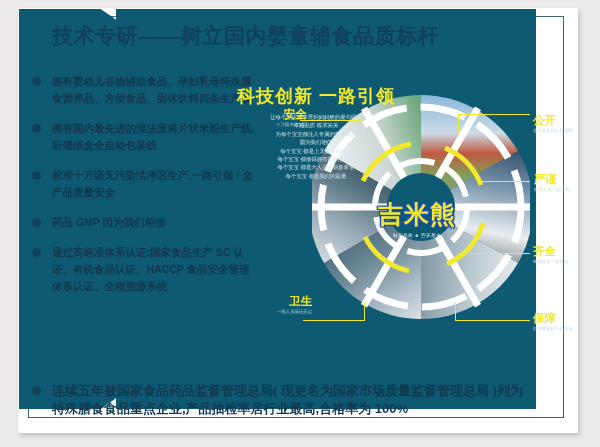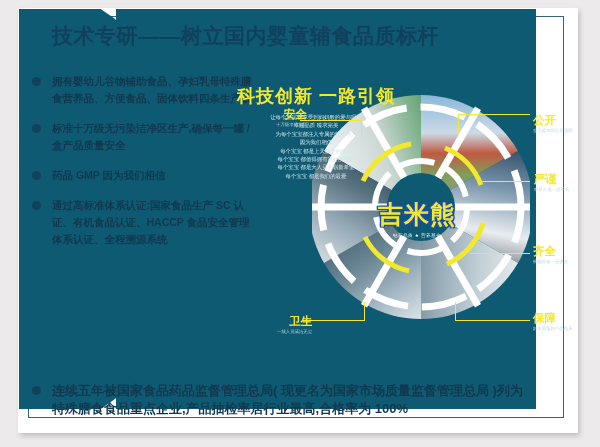--- a/index.html
+++ b/index.html
@@ -131,21 +131,25 @@
 
   <div class="title">技术专研——树立国内婴童辅食品质标杆</div>
 
   <div class="bullets">
     <div class="bullet">
       <span class="dot"></span>
       <span>拥有婴幼儿谷物辅助食品、孕妇乳母特殊膳食营养品、方便食品、固体饮料四条生产线</span>
     </div>
     <div class="bullet">
       <span class="dot"></span>
-      <span>标准十万级无污染洁净区生产,确保每一罐 / 盒产品质量安全</span>
+      <span>拥有国内最先进的湿法滚筒片状米粉生产线,听罐纸盒全自动包装线</span>
+    </div>
+    <div class="bullet">
+      <span class="dot"></span>
+      <span>标准十万级无污染洁净区生产,一路引领 / 盒产品质量安全</span>
     </div>
     <div class="bullet">
       <span class="dot"></span>
       <span>药品 GMP 因为我们相信</span>
     </div>
     <div class="bullet">
       <span class="dot"></span>
       <span>通过高标准体系认证:国家食品生产 SC 认证、有机食品认证、HACCP 食品安全管理体系认证、全程溯源系统</span>
     </div>
   </div>
@@ -289,18 +293,18 @@
 
   <div class="lead" style="left:455px;top:320px;width:75px;"></div>
   <div class="lead-v" style="left:455px;top:302px;height:19px;"></div>
   <div class="callout right" style="left:533px;top:312px;">
     <div class="ct">保障</div>
     <div class="cs">好车间造好产品品质</div>
   </div>
 
   <div class="lead" style="left:303px;top:320px;width:62px;"></div>
   <div class="lead-v" style="left:364px;top:302px;height:19px;"></div>
-  <div class="callout left" style="left:277px;top:315px;">
+  <div class="callout left" style="left:277px;top:295px;">
     <div class="ct">卫生</div>
     <div class="cs">一线人员清洁无尘</div>
   </div>
 
 </div>
 
 </body></html>

